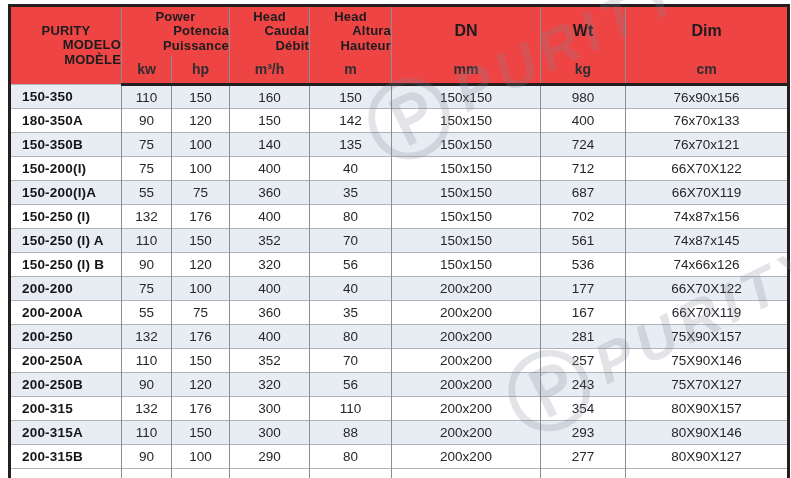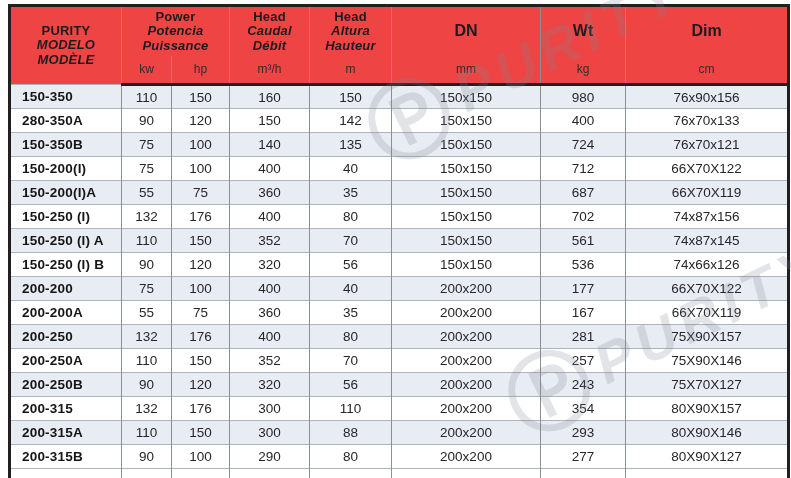--- a/index.html
+++ b/index.html
@@ -31,26 +31,26 @@
   thead th{
     border-left:1px solid var(--border-gray);
     border-right:1px solid var(--border-gray);
     vertical-align:middle;text-align:center;
     font-weight:bold;color:var(--text-dark);
     background:#ef4444;
   }
   thead tr.main-row{height:50px;}
   thead tr.units-row{height:29px;}
   thead tr.units-row th{
-    font-weight:normal;font-size:12px;color:#2e2e30;
+    font-weight:bold;font-size:14px;color:#2e2e30;
     border-bottom:3px solid var(--border-dark);
   }
   thead th.no-div{border-left:none;border-right:none;}
   .hdr-line{font-size:13px;line-height:14.5px;letter-spacing:0.2px;}
-  .hdr-lang{font-style:italic;}
+  .hdr-lang{text-align:right;}
   .hdr-single{font-size:16px;}
 
   tbody tr{height:24px;}
   tbody td{
     border-left:1px solid var(--border-gray);
     border-right:1px solid var(--border-gray);
     border-top:1px solid var(--row-line);
     text-align:center;font-size:13.5px;color:var(--text-num);
     background:#fff;
   }
@@ -136,21 +136,21 @@
       <td class="model">150-350</td>
       <td>110</td>
       <td>150</td>
       <td>160</td>
       <td>150</td>
       <td>150x150</td>
       <td>980</td>
       <td>76x90x156</td>
     </tr>
         <tr>
-      <td class="model">280-350A</td>
+      <td class="model">180-350A</td>
       <td>90</td>
       <td>120</td>
       <td>150</td>
       <td>142</td>
       <td>150x150</td>
       <td>400</td>
       <td>76x70x133</td>
     </tr>
         <tr class="shaded">
       <td class="model">150-350B</td>

